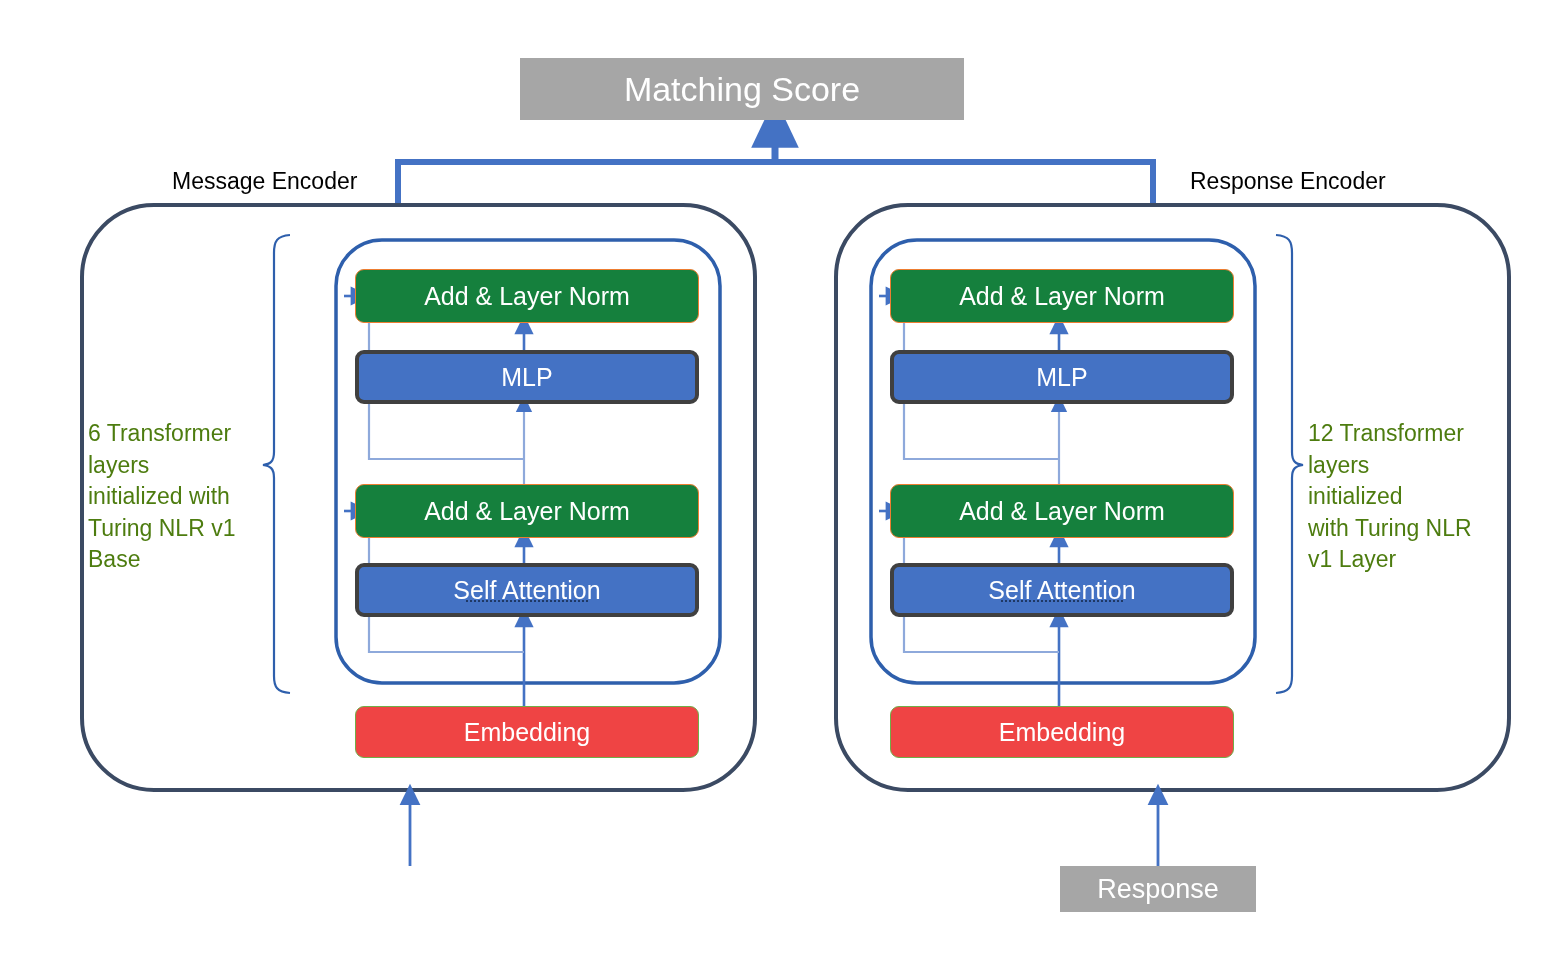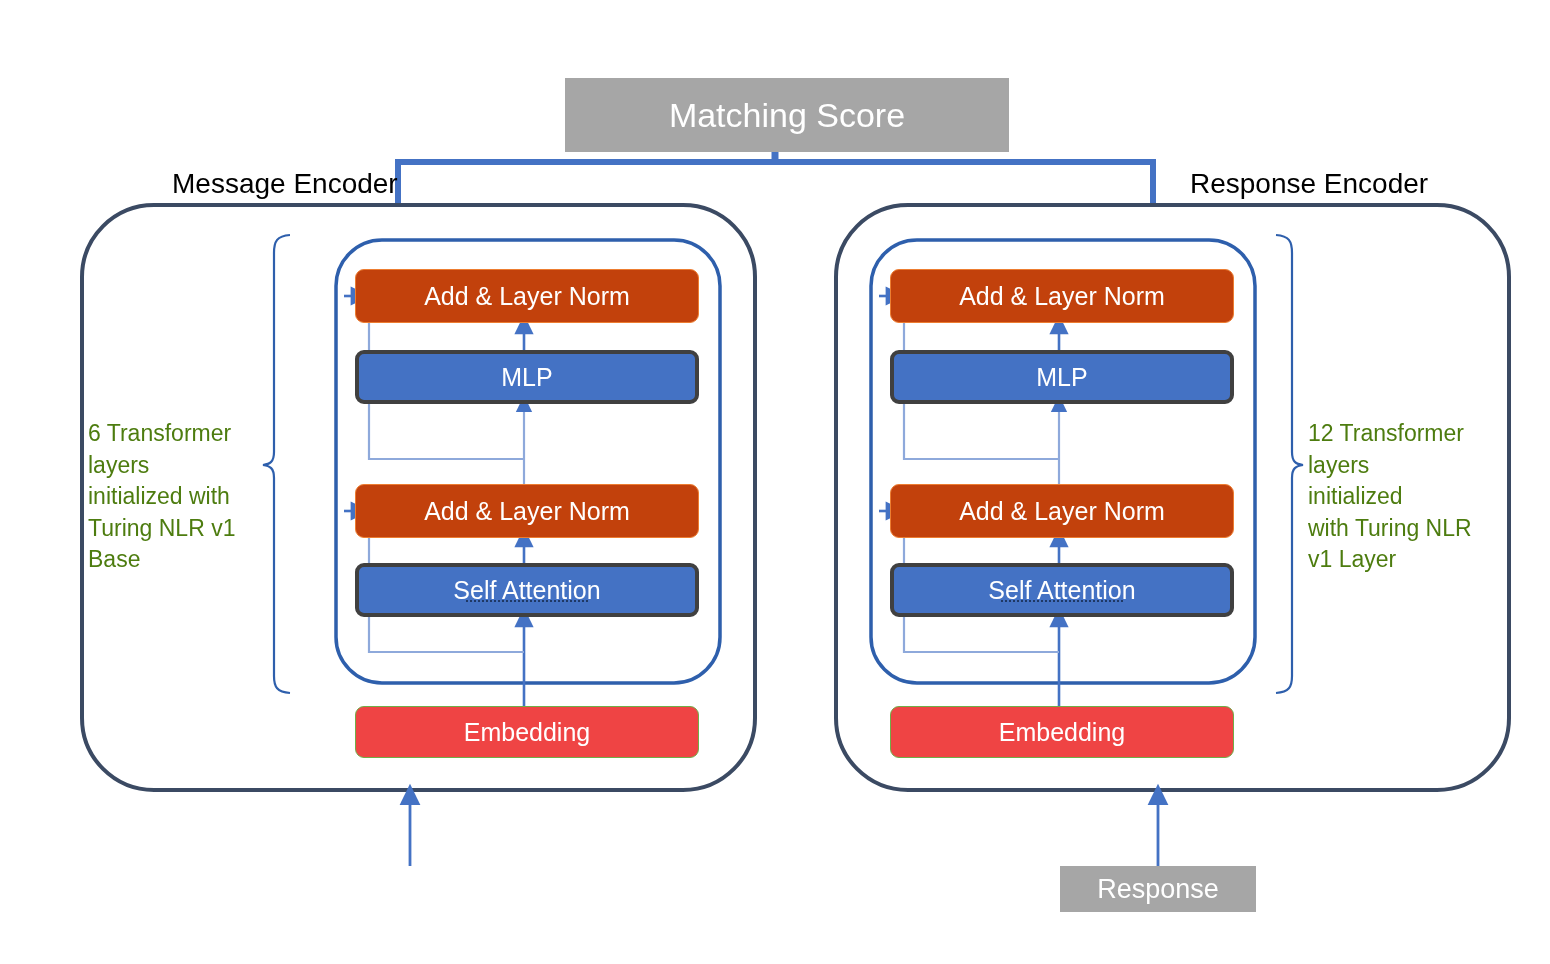--- a/index.html
+++ b/index.html
@@ -3,26 +3,26 @@
 <meta charset="utf-8">
 <style>
   html,body{margin:0;padding:0;background:#ffffff;}
   body{width:1550px;height:964px;font-family:"Liberation Sans",sans-serif;}
   #stage{position:relative;width:1550px;height:964px;overflow:hidden;background:#fff;}
   svg#wires{position:absolute;left:0;top:0;width:1550px;height:964px;pointer-events:none;}
 
   .node{position:absolute;box-sizing:border-box;display:flex;align-items:center;
         justify-content:center;text-align:center;color:#ffffff;}
   .blk{border-radius:9px;font-size:25px;}
-  .blk.orange{background:#c2410c;border:1.5px solid #ED7D31;}
+  .blk.orange{background:#15803d;border:1.5px solid #ED7D31;}
   .blk.blue{background:#4472C4;border:4px solid #404040;}
   .blk.green{background:#ef4444;border:1.5px solid #70AD47;}
   .gray{background:#A6A6A6;font-size:27px;}
   .score{background:#A6A6A6;font-size:34px;}
-  .enc-title{position:absolute;color:#000000;font-size:28px;white-space:nowrap;}
+  .enc-title{position:absolute;color:#000000;font-size:23px;white-space:nowrap;}
   .side-note{position:absolute;color:#4d7c0f;font-size:23px;line-height:1.37;width:185px;}
   .spell{position:relative;}
   .spell::after{content:"";position:absolute;left:8%;right:8%;bottom:3px;height:3px;
     background-image:radial-gradient(circle,#1F3864 1px,transparent 1.3px);
     background-size:4px 4px;background-repeat:repeat-x;}
 </style>
 </head>
 <body>
 
 <div id="stage">
@@ -85,21 +85,21 @@
       <line x1="1059" y1="350" x2="1059" y2="325" stroke="#4472C4" stroke-width="2.6" marker-end="url(#ah)"></line>
       <path d="M1059,652 L904,652 L904,511 L879,511" fill="none" stroke="#8EA9DB" stroke-width="2.2"></path>
       <line x1="879" y1="511" x2="895" y2="511" stroke="#4472C4" stroke-width="2.6" marker-end="url(#ah)"></line>
       <path d="M1059,459 L904,459 L904,296 L879,296" fill="none" stroke="#8EA9DB" stroke-width="2.2"></path>
       <line x1="879" y1="296" x2="895" y2="296" stroke="#4472C4" stroke-width="2.6" marker-end="url(#ah)"></line>
     </g>
 
     <line x1="1158" y1="866" x2="1158" y2="795" stroke="#4472C4" stroke-width="2.8" marker-end="url(#ah)"></line>
   </svg>
 
-  <div class="node score" style="left:565px;top:58px;width:444px;height:74px;margin-top:20px;">Matching Score</div>
+  <div class="node score" style="left:520px;top:58px;width:444px;height:62px;">Matching Score</div>
 
   <div class="enc-title" style="left:172px;top:168px;">Message Encoder</div>
 
   <div class="side-note" style="left:88px;top:418px;">
     <div>6 Transformer</div>
     <div>layers</div>
     <div>initialized with</div>
     <div>Turing NLR v1</div>
     <div>Base</div>
   </div>

